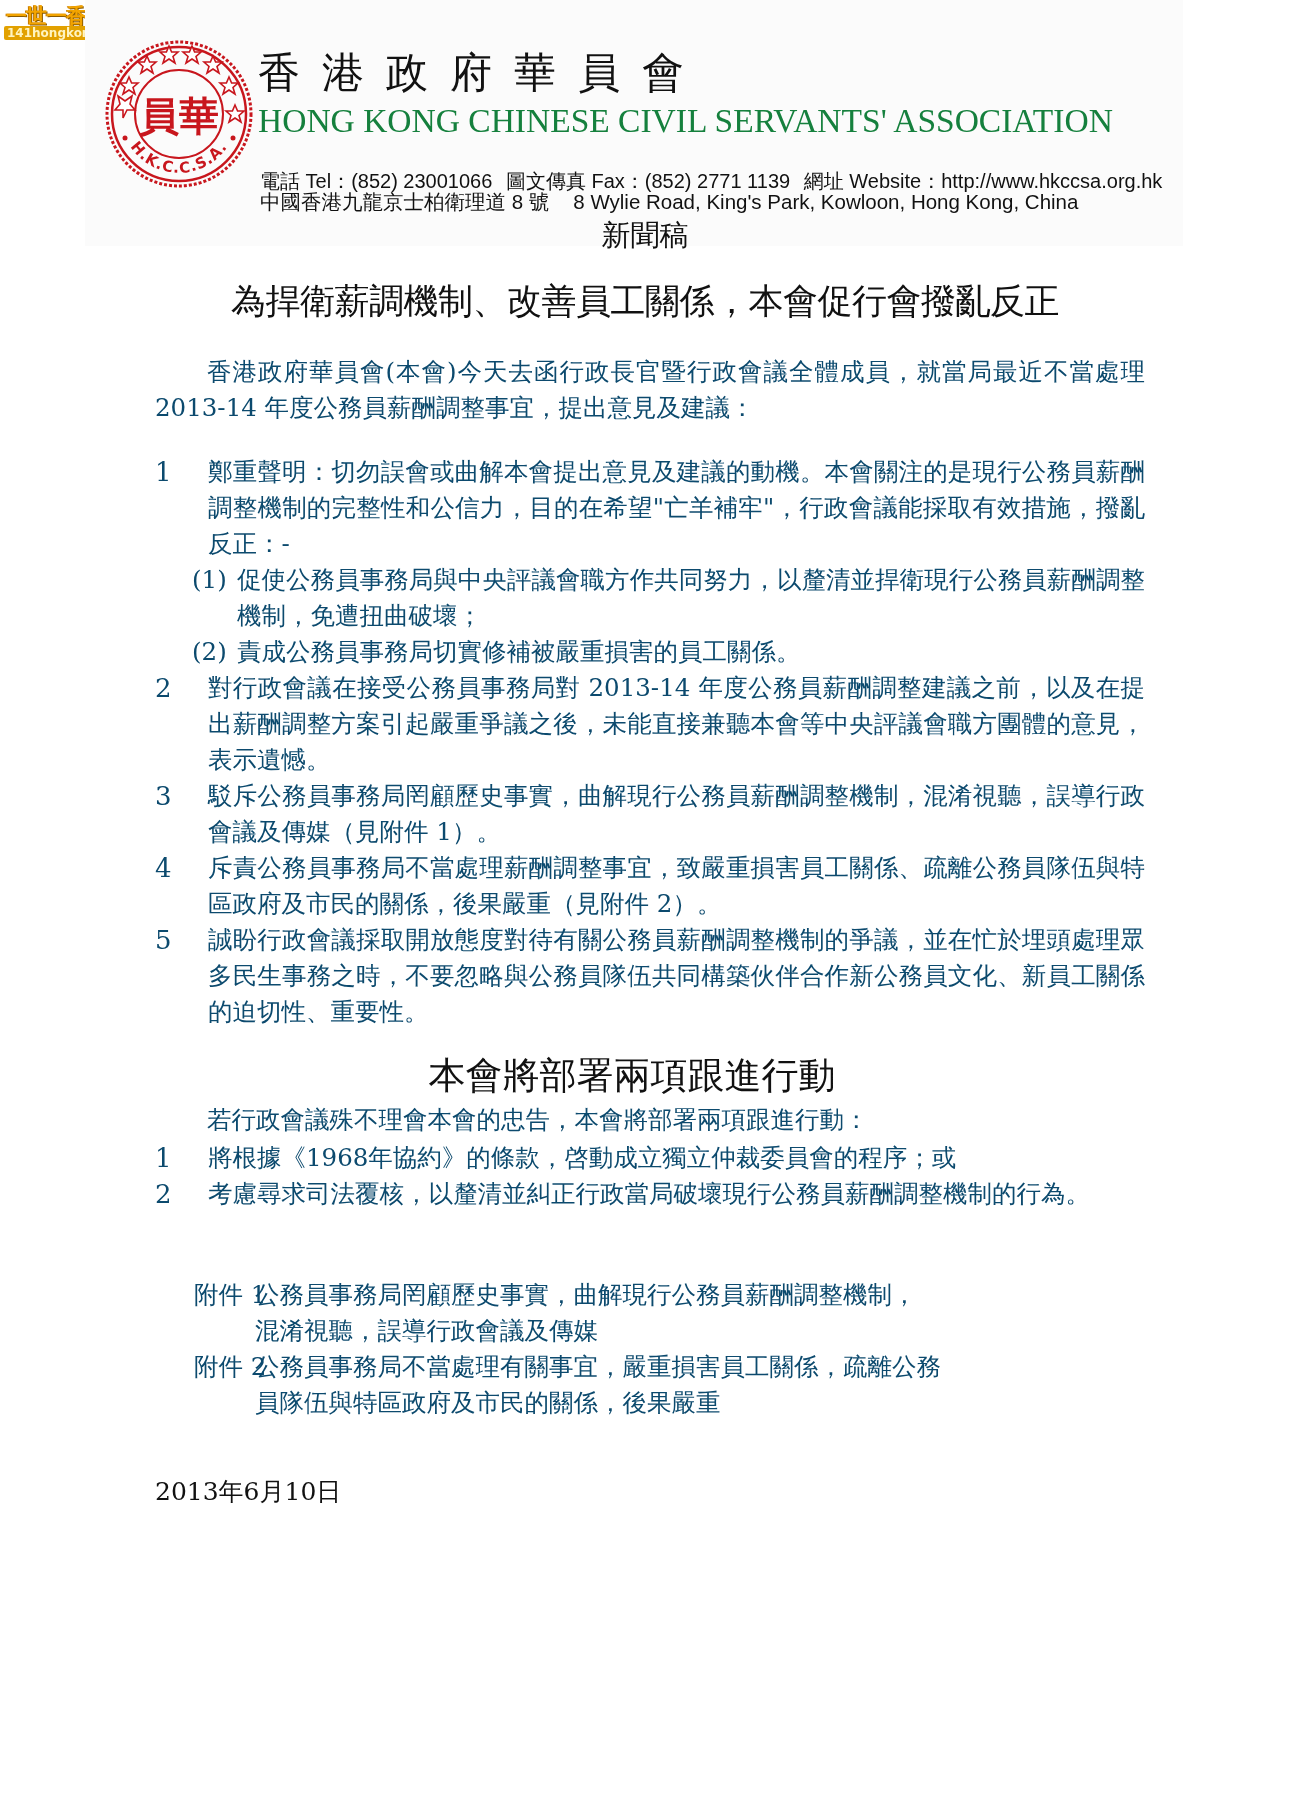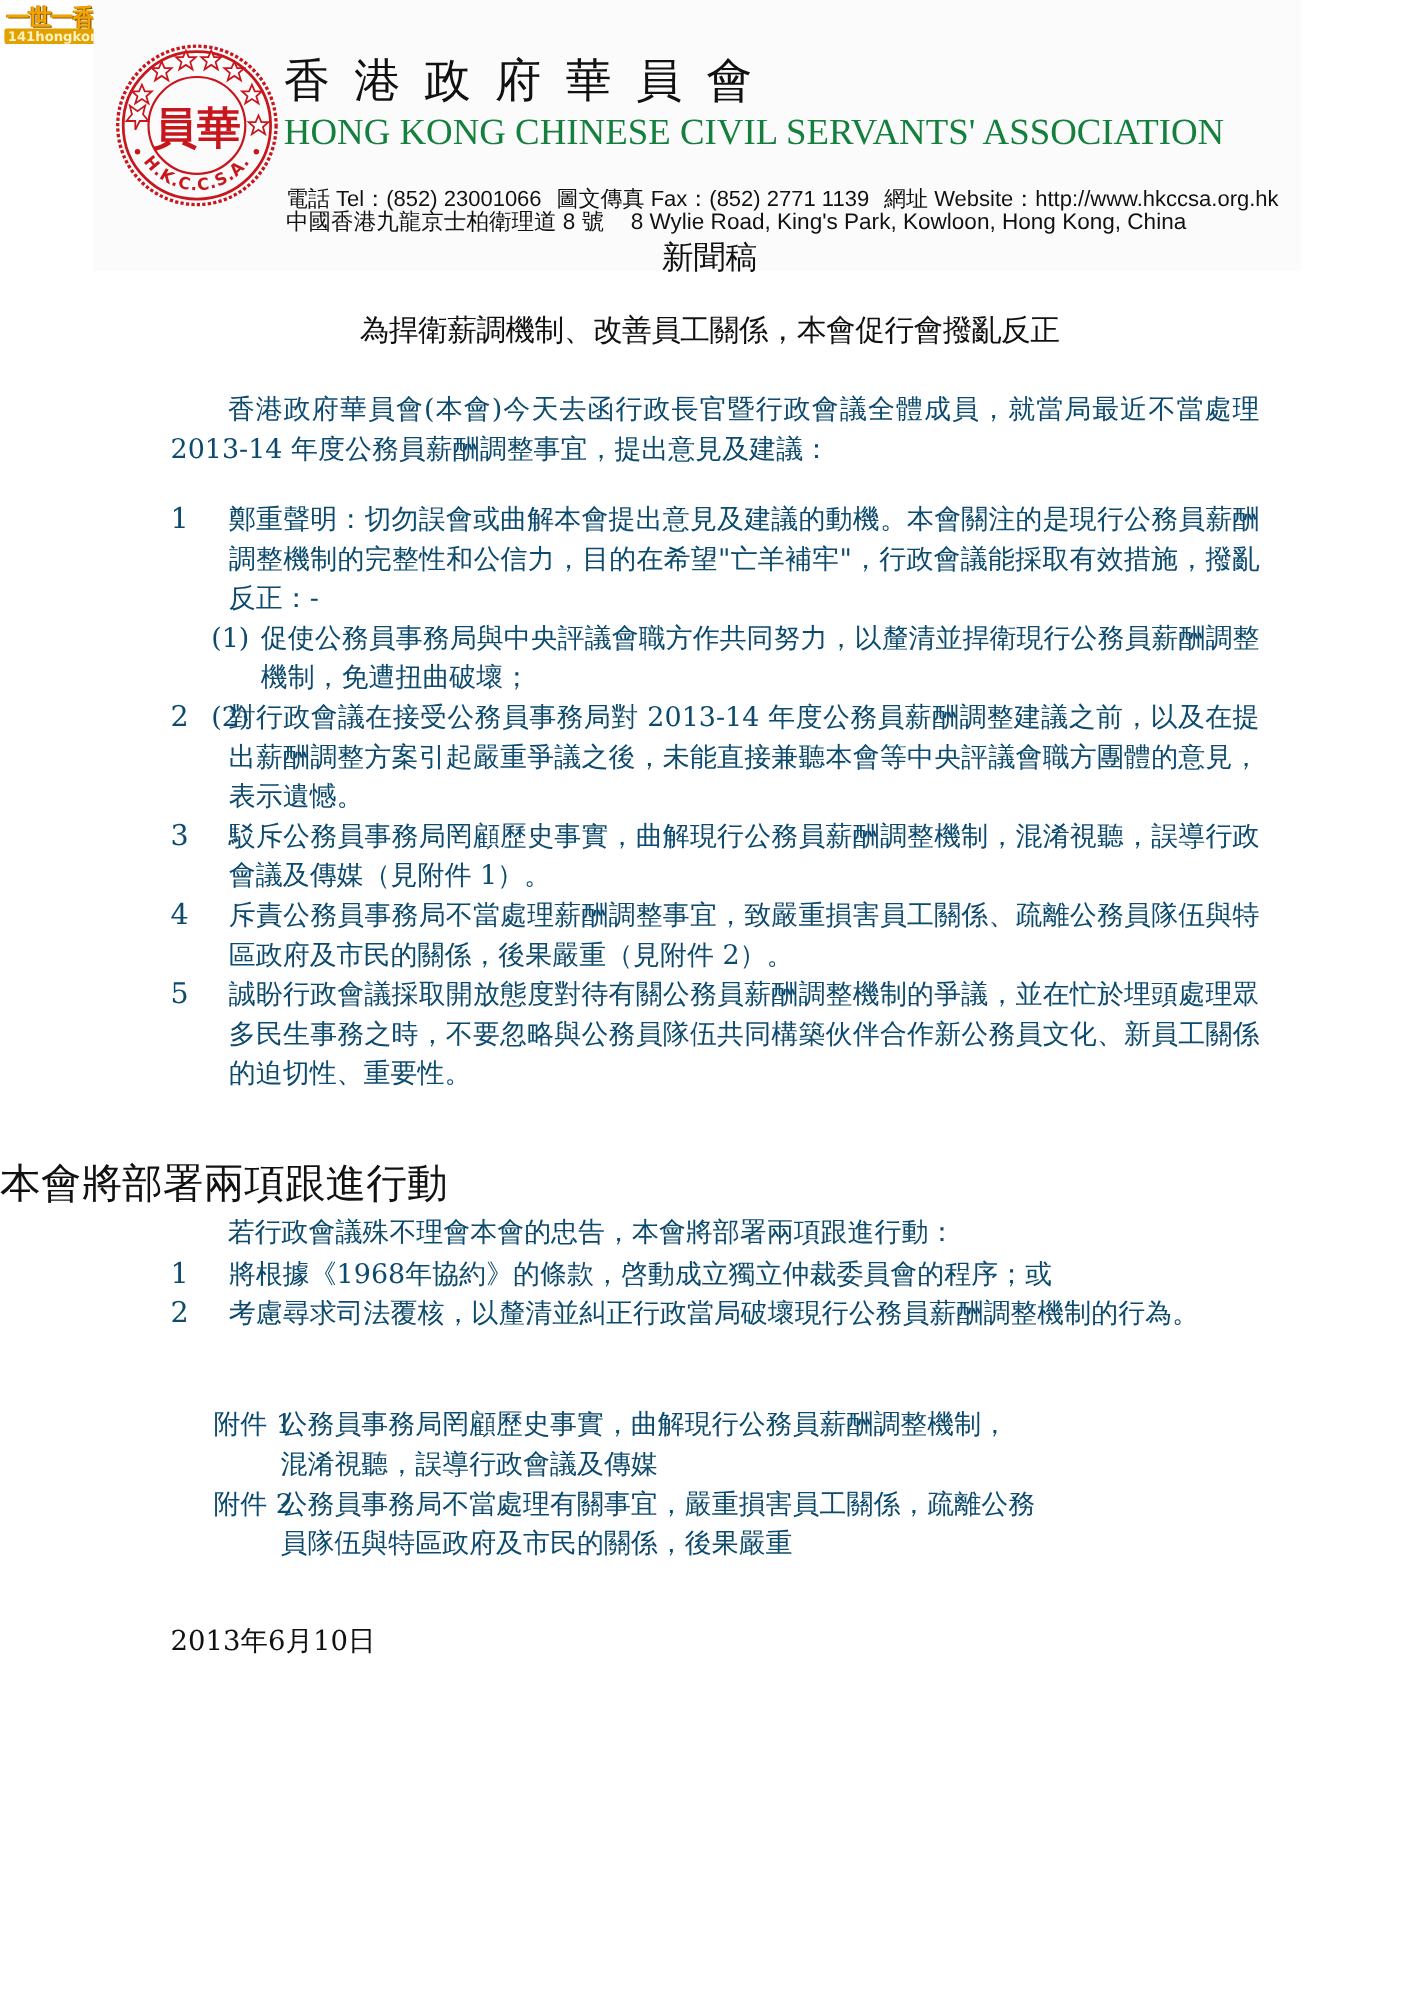--- a/index.html
+++ b/index.html
@@ -20,29 +20,29 @@
               color:#15803d; white-space:nowrap; line-height:38px; }
     .addr { position:absolute; left:260px; top:141px; font-family:"Liberation Sans", sans-serif; font-size:20.5px;
             color:#111; white-space:nowrap; line-height:26px;margin-top:48px; }
     .addr .gap { display:inline-block; width:24px; }
     .tel { position:absolute; left:260px; top:168px; font-family:"Liberation Sans", sans-serif; font-size:20px;
            color:#111; white-space:nowrap; line-height:26px; }
     .tel .gap { display:inline-block; width:8px; }
     .doc-type { position:absolute; left:0; width:1290px; top:216px; text-align:center;
                 font-family:Liberation Serif, serif; font-size:29px; line-height:38px; }
     .doc-title { position:absolute; left:0; width:1290px; top:277px; text-align:center;
-                 font-family:"DejaVu Sans", sans-serif; font-size:27px; line-height:48px; letter-spacing:-0.5px; }
+                 font-family:"DejaVu Sans", sans-serif; font-size:35px; line-height:48px; letter-spacing:-0.5px; }
     .body-text { font-size:24.5px; line-height:36px; color:#0c4a6e; }
     .intro { position:absolute; left:155px; top:354px; width:990px; text-indent:52px; text-align:justify; }
     .list { position:absolute; left:155px; width:990px; margin:0; padding:0; list-style:none; }
     .list li { position:relative; padding-left:53px; text-align:justify; }
     .list .num { position:absolute; left:0; top:0; font-size:26px; }
     .sub { position:relative; padding-left:45px; margin-left:-16px; }
     .sub .subnum { position:absolute; left:0; top:0; }
-    .section-title { position:absolute; left:0; width:1264px; top:1052px; 
+    .section-title { position:absolute; left:0; width:1264px; top:1052px; text-align:center;
                      font-family:"DejaVu Sans", sans-serif; font-size:37px; line-height:48px; }
     .followup-intro { position:absolute; left:207px; top:1102px;text-align:right; }
     .attach { position:absolute; left:155px; top:1277px; width:960px; }
     .attach .row { position:relative; padding-left:100px; }
     .attach .lab { position:absolute; left:0; top:0;margin-left:39px; }
     .date { position:absolute; left:155px; top:1474px; font-size:25px; line-height:36px; }
   </style>
 </head>
 <body>
 
@@ -100,20 +100,21 @@
 <ol class="list body-text" style="top:454px;">
   <li>
     <span class="num">1</span>
     <span>鄭重聲明：切勿誤會或曲解本會提出意見及建議的動機。本會關注的是現行公務員薪酬調整機制的完整性和公信力，目的在希望"亡羊補牢"，行政會議能採取有效措施，撥亂反正：-</span>
     <div class="sub">
       <span class="subnum">(1)</span>
       <span>促使公務員事務局與中央評議會職方作共同努力，以釐清並捍衛現行公務員薪酬調整機制，免遭扭曲破壞；</span>
     </div>
     <div class="sub">
       <span class="subnum">(2)</span>
+      <span>責成公務員事務局切實修補被嚴重損害的員工關係。</span>
     </div>
   </li>
   <li>
     <span class="num">2</span>
     <span>對行政會議在接受公務員事務局對 2013-14 年度公務員薪酬調整建議之前，以及在提出薪酬調整方案引起嚴重爭議之後，未能直接兼聽本會等中央評議會職方團體的意見，表示遺憾。</span>
   </li>
   <li>
     <span class="num">3</span>
     <span>駁斥公務員事務局罔顧歷史事實，曲解現行公務員薪酬調整機制，混淆視聽，誤導行政會議及傳媒（見附件 1）。</span>
   </li>

